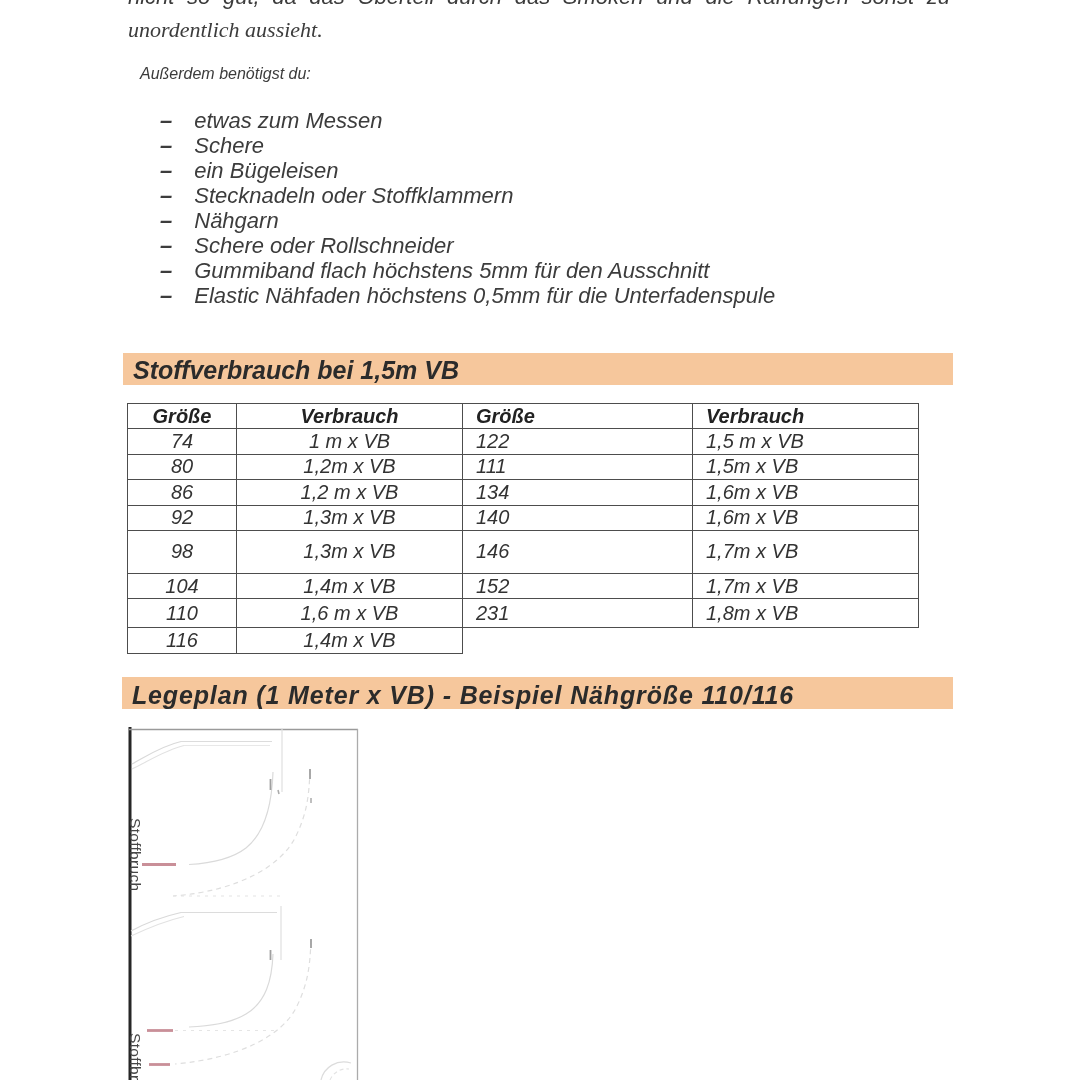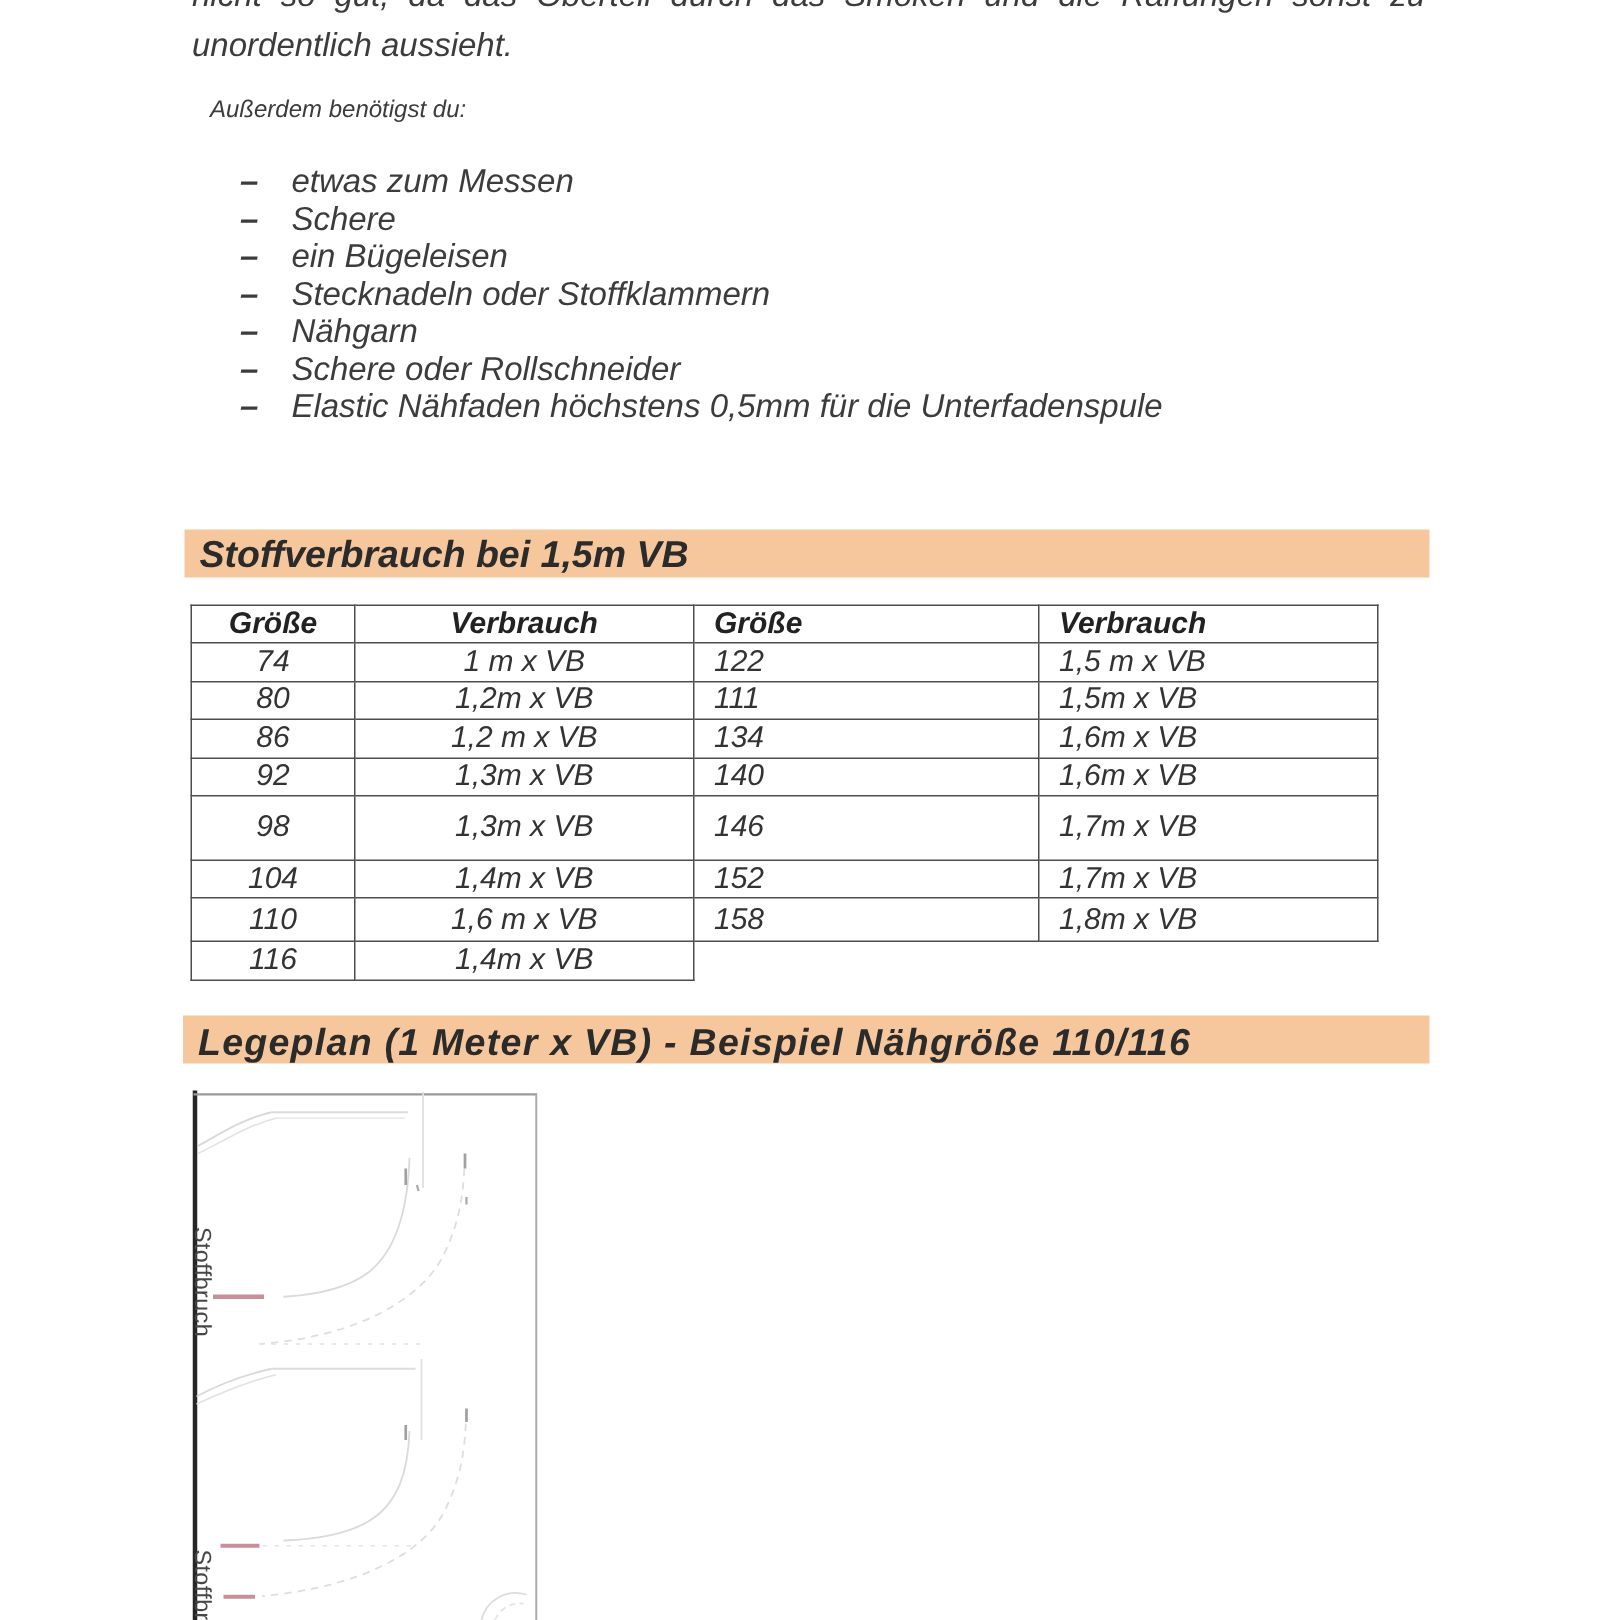--- a/index.html
+++ b/index.html
@@ -13,31 +13,32 @@
   td.c{text-align:center;}
   td.l{text-align:left;padding-left:13px;}
   td.nb{border:none;}
   .hdr{font-weight:bold;color:#222;}
 </style>
 </head>
 <body>
 
 <div class="abs" id="l1" style="left:128px;top:-16px;width:822px;font-size:22px;text-align:justify;text-align-last:justify;">nicht so gut, da das Oberteil durch das Smoken und die Raffungen sonst zu</div>
 
-<div class="abs" id="l2" style="left:128px;top:17px;font-size:22px;">unordentlich aussieht.</div>
+<div class="abs" id="l2" style="left:128px;top:17px;font-size:22px;font-family:Liberation Serif, serif;">unordentlich aussieht.</div>
 
 <div class="abs" id="l3" style="left:140px;top:65px;font-size:16px;">Außerdem benötigst du:</div>
 
 <div id="list" class="abs" style="left:160px;top:108px;font-size:22px;line-height:25px;">
   <div><b>–</b><span style="display:inline-block;width:22px;"></span>etwas zum Messen</div>
   <div><b>–</b><span style="display:inline-block;width:22px;"></span>Schere</div>
   <div><b>–</b><span style="display:inline-block;width:22px;"></span>ein Bügeleisen</div>
   <div><b>–</b><span style="display:inline-block;width:22px;"></span>Stecknadeln oder Stoffklammern</div>
   <div><b>–</b><span style="display:inline-block;width:22px;"></span>Nähgarn</div>
   <div><b>–</b><span style="display:inline-block;width:22px;"></span>Schere oder Rollschneider</div>
+  <div><b>–</b><span style="display:inline-block;width:22px;"></span>Gummiband flach höchstens 5mm für den Ausschnitt</div>
   <div><b>–</b><span style="display:inline-block;width:22px;"></span>Elastic Nähfaden höchstens 0,5mm für die Unterfadenspule</div>
 </div>
 
 <div class="bar" id="bar1" style="top:353px;"></div>
 <div class="abs bartext" id="bar1t" style="left:133px;top:356px;font-size:25px;text-align:center;">Stoffverbrauch bei 1,5m VB</div>
 
 <table id="tbl" class="abs" style="left:127px;top:403px;width:791px;">
   <colgroup>
       <col style="width:109px">
       <col style="width:226px">
@@ -83,21 +84,21 @@
       </tr>
   <tr style="height:25.4px">
         <td class="c">104</td>
         <td class="c">1,4m x VB</td>
         <td class="l">152</td>
         <td class="l">1,7m x VB</td>
       </tr>
   <tr style="height:29px">
         <td class="c">110</td>
         <td class="c">1,6 m x VB</td>
-        <td class="l">158</td>
+        <td class="l">231</td>
         <td class="l">1,8m x VB</td>
       </tr>
   <tr style="height:25.4px">
         <td class="c">116</td>
         <td class="c">1,4m x VB</td>
         <td class="nb"></td>
         <td class="nb"></td>
       </tr>
 </tbody>
   </table>

